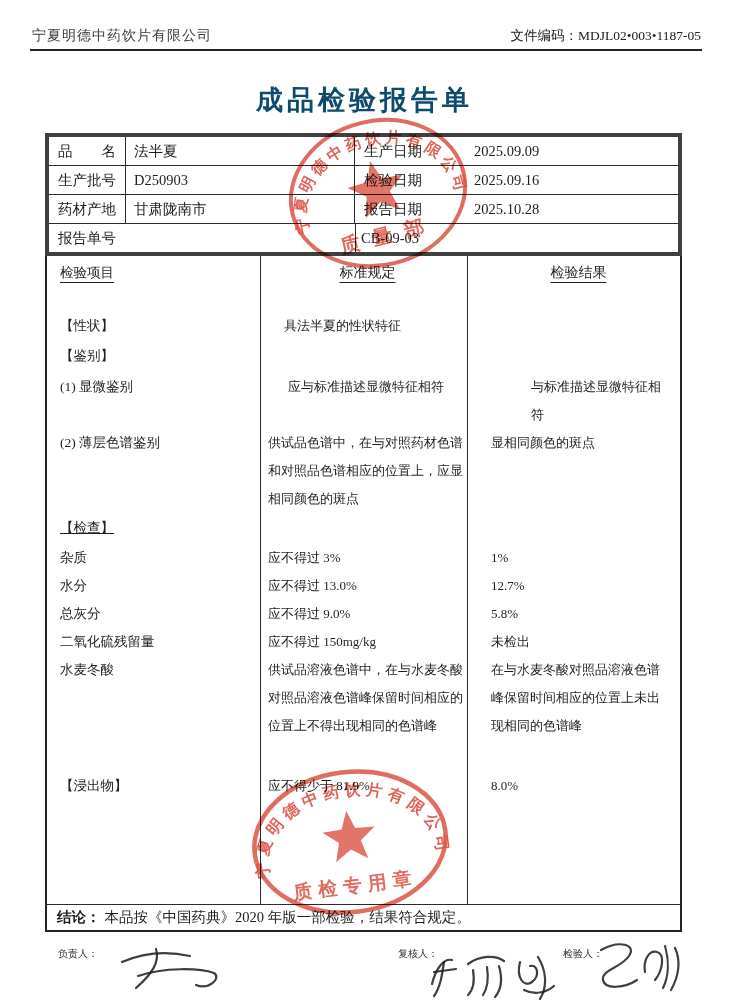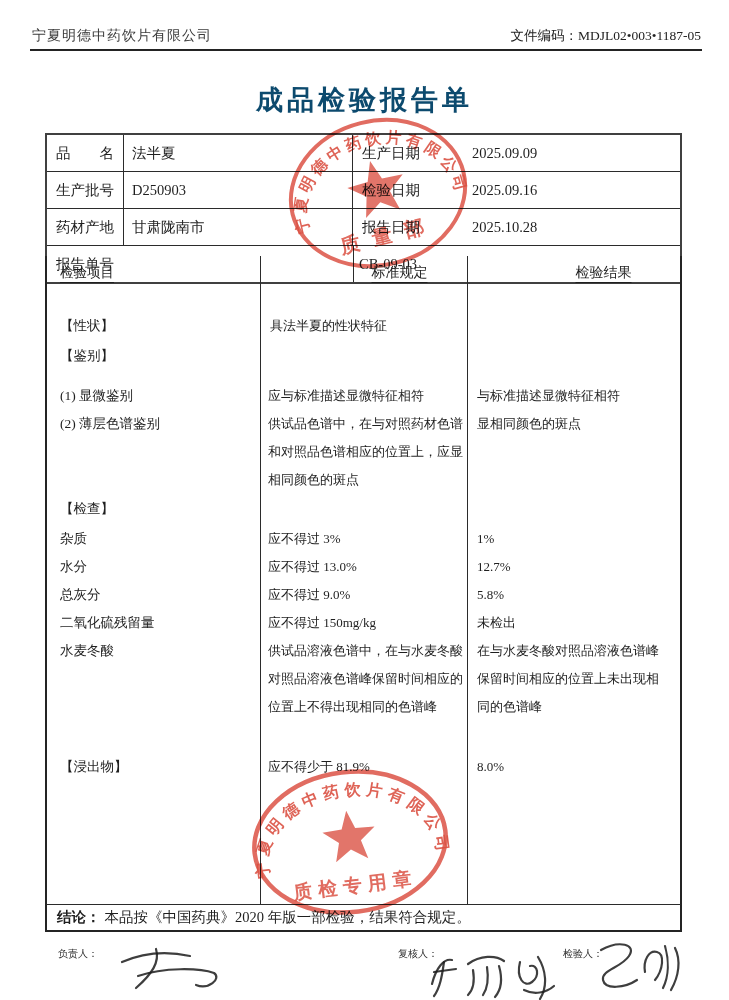--- a/index.html
+++ b/index.html
@@ -9,22 +9,22 @@
   
   .hdr-company { position:absolute; left:32px; top:27px; font-size:14px; color:#3a3a3a; letter-spacing:1px; }
   .hdr-code    { position:absolute; right:28px; top:27px; font-size:13.5px; color:#222; }
   .hdr-rule    { position:absolute; left:30px; right:27px; top:49px; height:2.4px; background:#232323; }
 
   
   .doc-title { position:absolute; left:0; top:82px; width:100%; text-align:center;
                font-size:27px; font-weight:bold; letter-spacing:4px; color:#0c4a6e; }
 
   
-  .info-table { position:absolute; left:45px; top:133px; width:637px; height:151px;
-                border:2px solid #404040; display:flex; flex-direction:column; font-size:14.5px; }
+  .info-table { position:absolute; left:45px; top:133px; width:637px; height:123px;
+                border:4px solid #404040; display:flex; flex-direction:column; font-size:14.5px; }
   .irow { flex:1; display:flex; align-items:center; }
   .irow + .irow { border-top:1.2px solid #2b2b2b; }
   .ilabel { width:77px; padding:0 9px; text-align:justify; text-align-last:justify; align-self:stretch;
             display:flex; flex-direction:column; justify-content:center; border-right:1.2px solid #2b2b2b; }
   .ilabel span{ text-align:justify; text-align-last:justify; }
   .ivalue { width:228px; padding-left:8px; }
   .irlabel { width:102px; padding-left:9px; border-left:1.2px solid #2b2b2b; align-self:stretch;
              display:flex; align-items:center; }
   .irvalue { flex:1; padding-left:18px; }
   .ilabel-wide { width:307px; padding:0 20px 0 9px; border-right:1.2px solid #2b2b2b; align-self:stretch;
@@ -33,26 +33,26 @@
 
   
   .main-table { position:absolute; left:45px; top:256px; width:637px; height:649px;
                 border-left:2px solid #242424; border-right:2px solid #242424;
                 border-bottom:1.2px solid #2b2b2b; padding-top:6px; font-size:13px; }
   .vline { position:absolute; top:0; bottom:0; width:1.2px; background:#2b2b2b; }
   .vline1 { left:213px; } .vline2 { left:420px; }
   .mrow { display:flex; line-height:28px; }
   .c1 { width:213px; padding-left:13px; font-size:13.5px; }
   .c2 { width:207px; padding-left:8px; padding-right:0; }
-  .c3 { flex:1; padding-left:10px; padding-right:14px; }
-  .mhead { line-height:22px; font-size:14px;gap:32px; }
+  .c3 { flex:1; padding-left:24px; padding-right:14px; }
+  .mhead { line-height:22px; font-size:14px; }
   .mhead .c1 { text-decoration:underline; text-underline-offset:5px; }
   .mhead .c2, .mhead .c3 { text-align:center; text-decoration:underline; text-underline-offset:5px; }
-  .r0 { margin-top:28px; } .r1 { margin-top:2px; } .r2 { margin-top:12px; }
-  .r4 { margin-top:1px; } .r5 { margin-top:2px;font-family:Liberation Serif, serif; } .r10 { margin-top:32px; }
+  .r0 { margin-top:28px; } .r1 { margin-top:2px; } .r2 { margin-top:3px;gap:20px; }
+  .r4 { margin-top:1px;text-decoration:underline; } .r5 { margin-top:2px;font-family:Liberation Serif, serif; } .r10 { margin-top:32px; }
 
   
   .conclusion { position:absolute; left:45px; top:905px; width:637px; height:27px;
                 border:2px solid #242424; border-top:none; display:flex; align-items:center;
                 padding-left:10px; font-size:14.5px; }
   .conclusion b { font-weight:bold; margin-right:4px; }
 
   
   .signoff-label { position:absolute; top:947px; font-size:10px; color:#2a2a2a; }
   .lab-resp { left:58px; } .lab-rev { left:398px; } .lab-insp { left:563px; }

